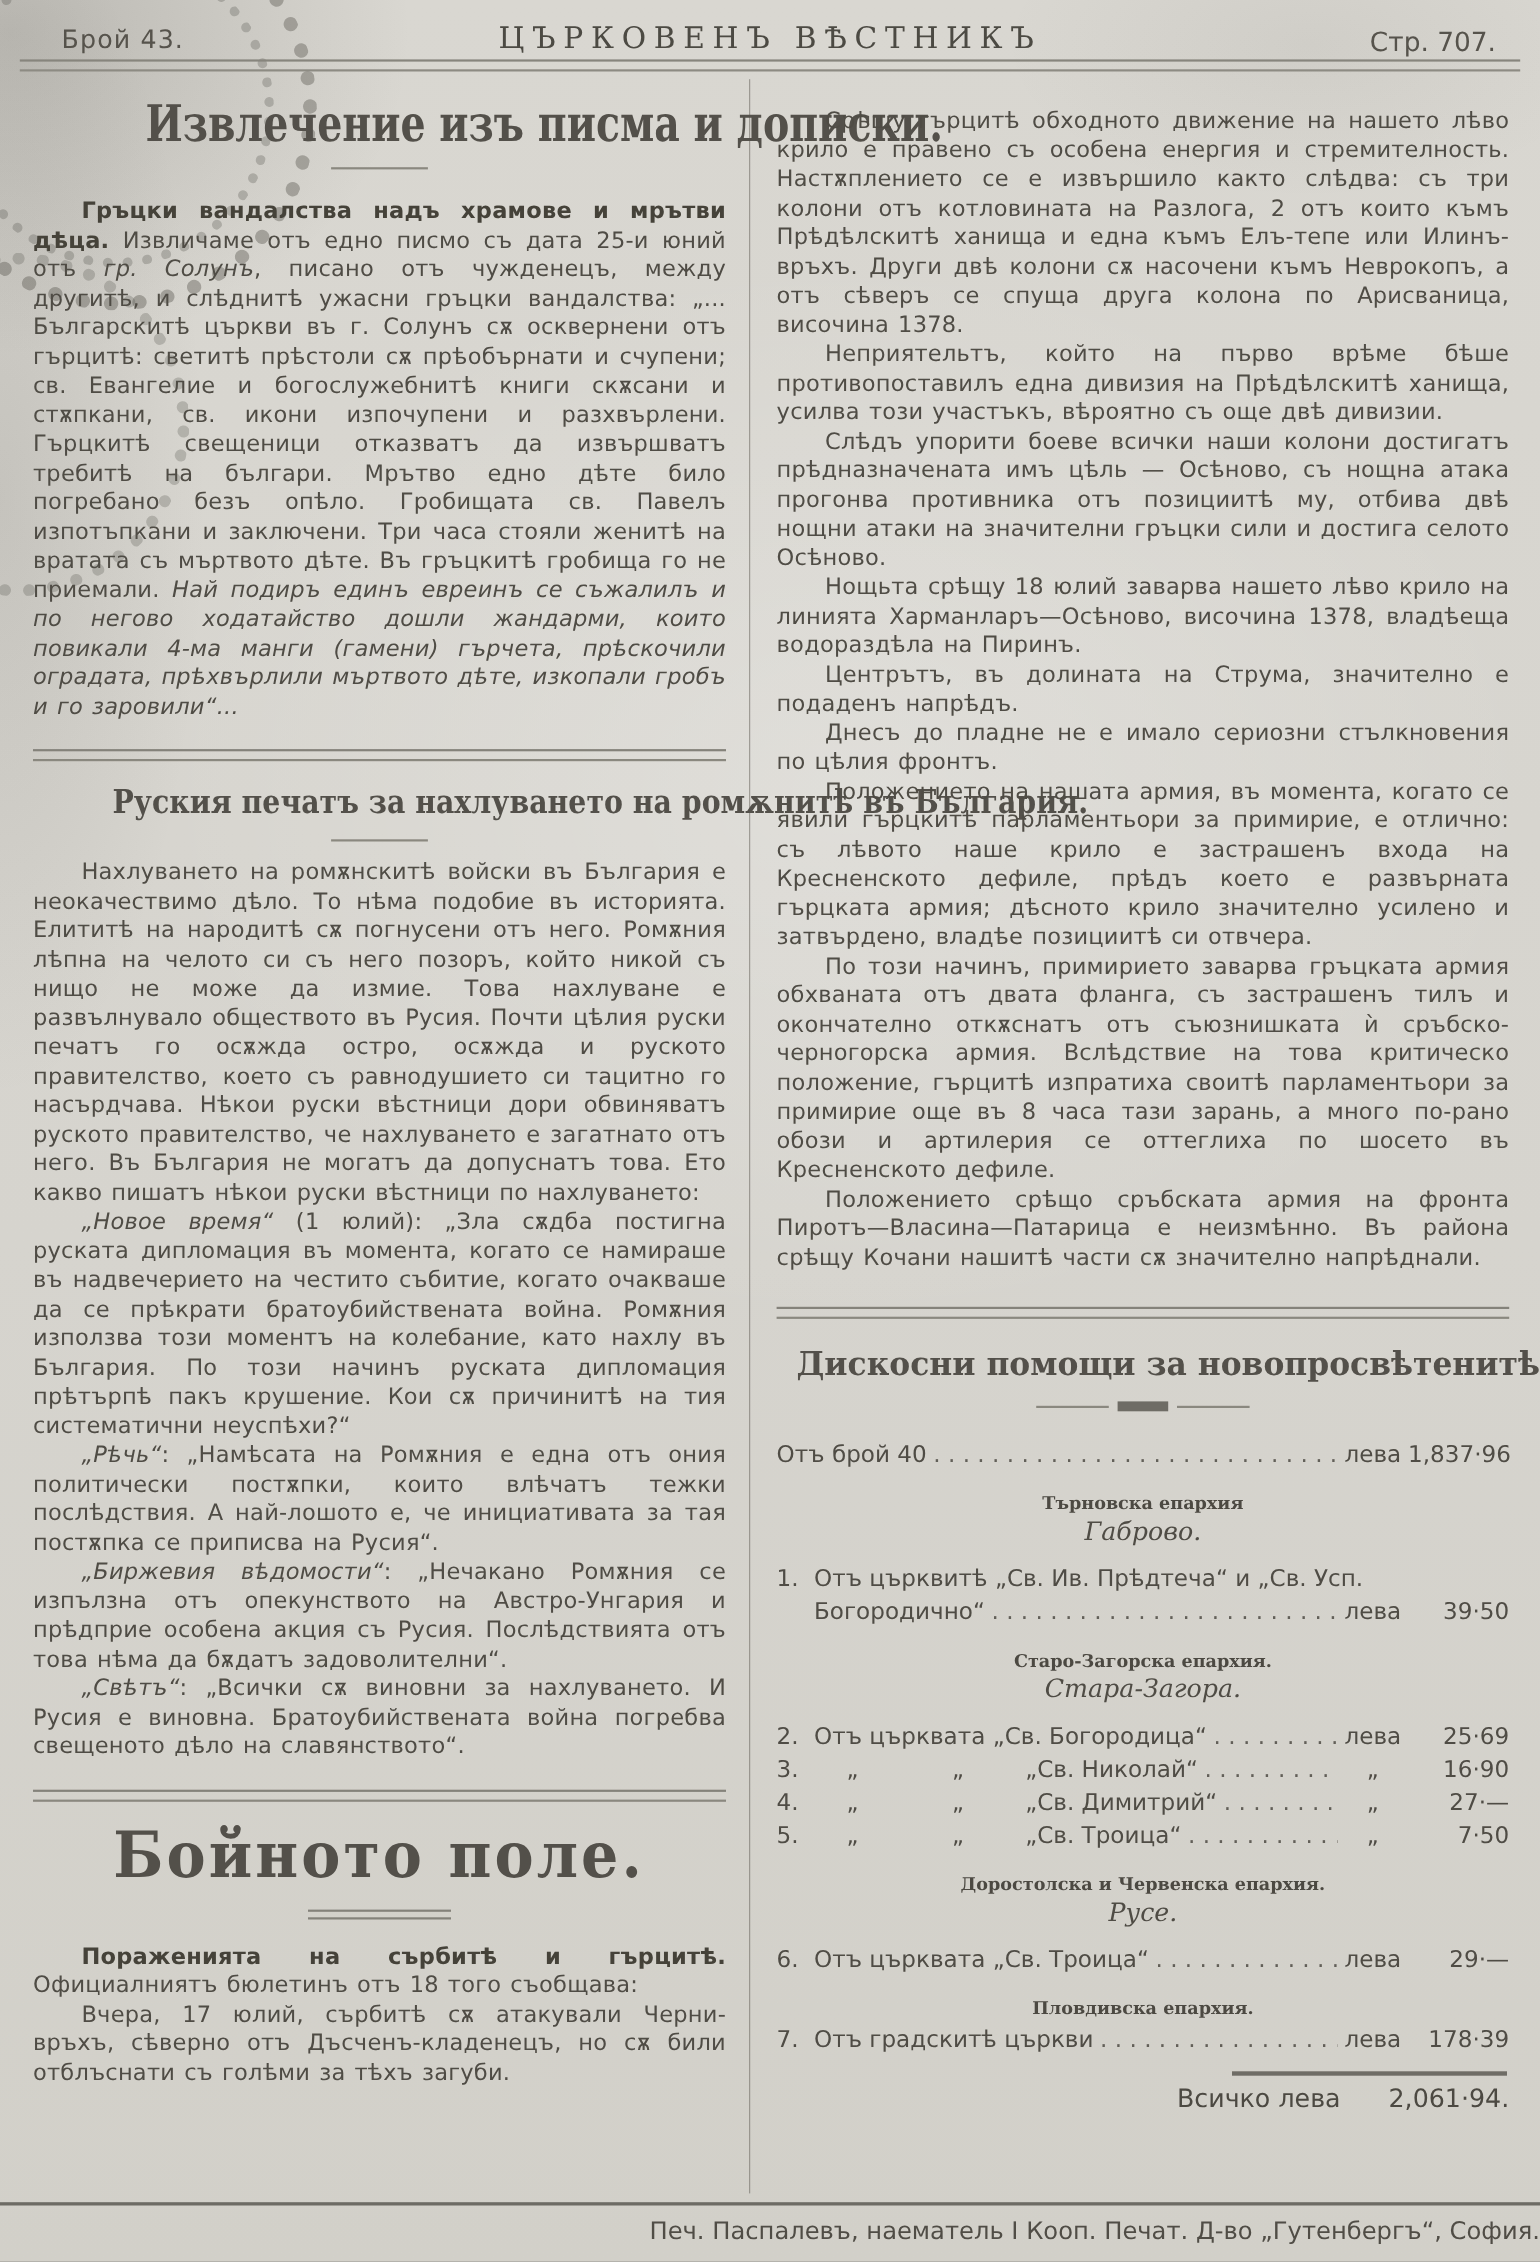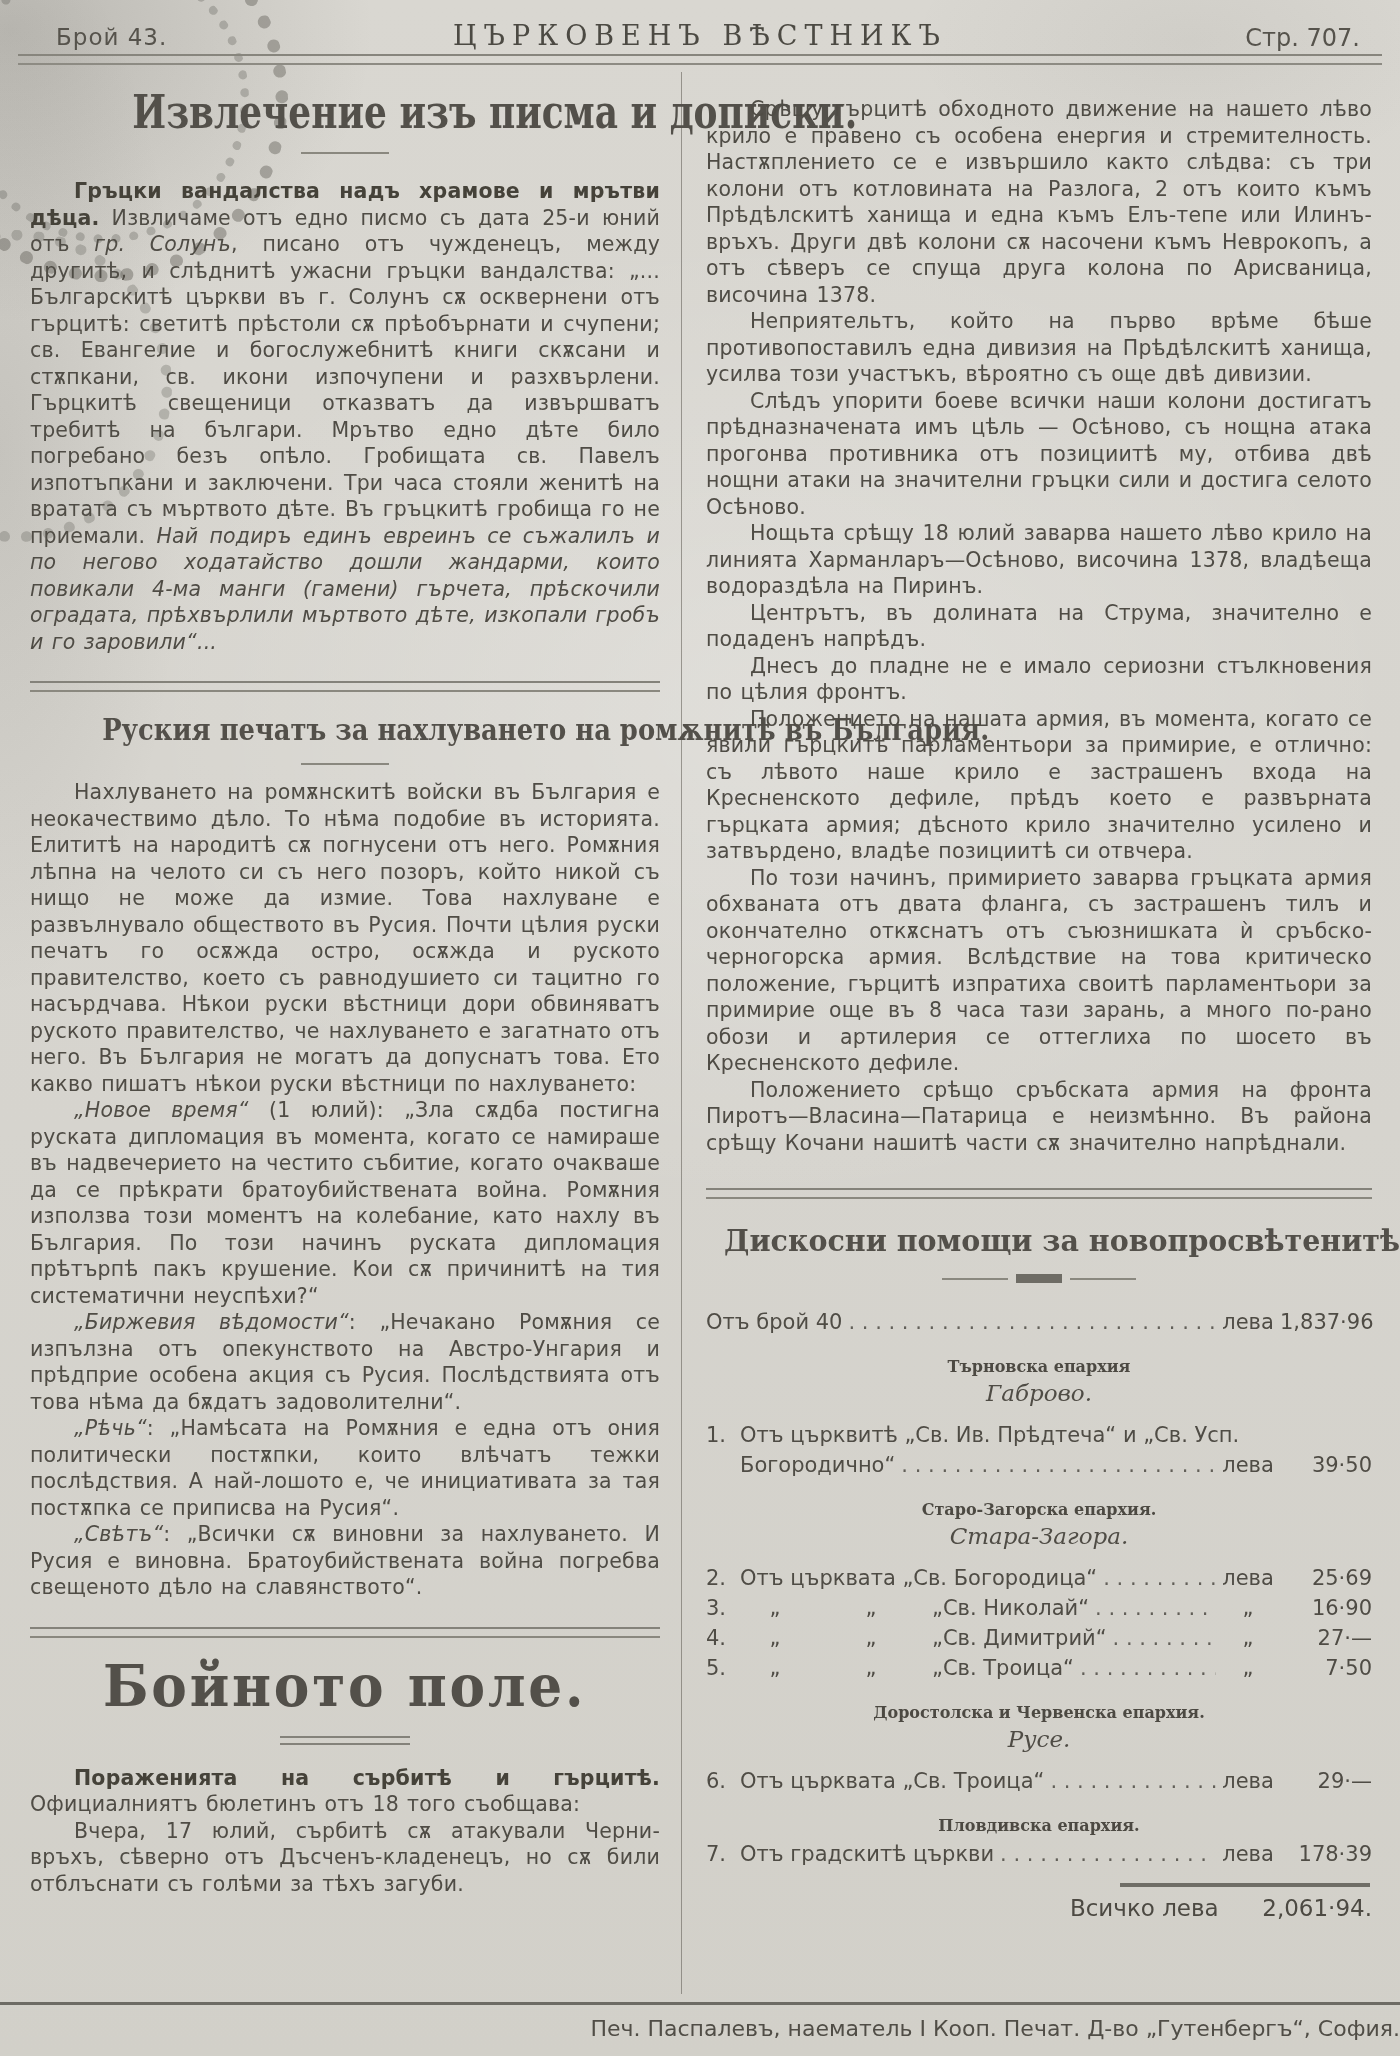--- a/index.html
+++ b/index.html
@@ -112,24 +112,24 @@
     <h3 class="h-center press-title">
       <span>Руския печатъ за нахлуването на ромѫнитѣ въ България.</span>
     </h3>
     <div class="divider-sm"></div>
 
     <p class="bp">Нахлуването на ромѫнскитѣ войски въ България е неокачествимо дѣло. То нѣма подобие въ историята. Елититѣ на народитѣ сѫ погнусени отъ него. Ромѫния лѣпна на челото си съ него позоръ, който никой съ нищо не може да измие. Това нахлуване е развълнувало обществото въ Русия. Почти цѣлия руски печатъ го осѫжда остро, осѫжда и руското правителство, което съ равнодушието си тацитно го насърдчава. Нѣкои руски вѣстници дори обвиняватъ руското правителство, че нахлуването е загатнато отъ него. Въ България не могатъ да допуснатъ това. Ето какво пишатъ нѣкои руски вѣстници по нахлуването:</p>
     <p class="bp">
       <span class="i">„Новое время“</span><span> (1 юлий): „Зла сѫдба постигна руската дипломация въ момента, когато се намираше въ надвечерието на честито събитие, когато очакваше да се прѣкрати братоубийствената война. Ромѫния използва този моментъ на колебание, като нахлу въ България. По този начинъ руската дипломация прѣтърпѣ пакъ крушение. Кои сѫ причинитѣ на тия систематични неуспѣхи?“</span>
     </p>
     <p class="bp">
+      <span class="i">„Рѣчь“</span><span>: „Намѣсата на Ромѫния е една отъ ония политически постѫпки, които влѣчатъ тежки послѣдствия. А най-лошото е, че инициативата за тая постѫпка се приписва на Русия“.</span>
+    </p>
+    <p class="bp">
       <span class="i">„Биржевия вѣдомости“</span><span>: „Нечакано Ромѫния се изпълзна отъ опекунството на Австро-Унгария и прѣдприе особена акция съ Русия. Послѣдствията отъ това нѣма да бѫдатъ задоволителни“.</span>
-    </p>
-    <p class="bp">
-      <span class="i">„Рѣчь“</span><span>: „Намѣсата на Ромѫния е една отъ ония политически постѫпки, които влѣчатъ тежки послѣдствия. А най-лошото е, че инициативата за тая постѫпка се приписва на Русия“.</span>
     </p>
     <p class="bp">
       <span class="i">„Свѣтъ“</span><span>: „Всички сѫ виновни за нахлуването. И Русия е виновна. Братоубийствената война погребва свещеното дѣло на славянството“.</span>
     </p>
 
     <div class="rule-double sep-left2"></div>
 
     <h2 class="h-center battle-title">
       <span>Бойното поле.</span>
     </h2>

